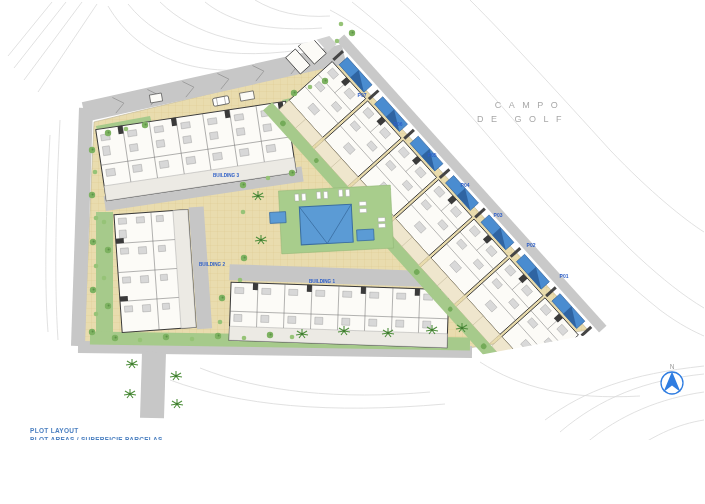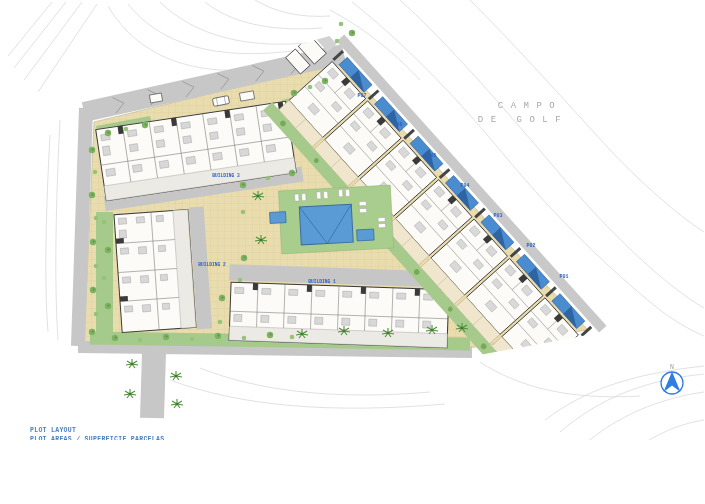--- a/index.html
+++ b/index.html
@@ -1,17 +1,17 @@
 <!DOCTYPE html>
 <html><head>
 <meta charset="utf-8">
 <style>
   html,body{margin:0;padding:0;background:#fff;}
   #canvas{position:relative;width:705px;height:440px;background:#ffffff;overflow:hidden;
-          font-family:Liberation Mono, monospace;}
+          font-family:Liberation Sans, sans-serif;}
   #plan-svg{position:absolute;left:0;top:0;}
   .legend{position:absolute;left:0;top:0;width:705px;height:504px;pointer-events:none;}
   .lg-title{position:absolute;left:30px;top:427px;font-size:6.5px;font-weight:bold;color:#4a7fc0;letter-spacing:.3px;}
   .lg-sub{position:absolute;left:30px;top:436px;font-size:6.5px;font-weight:bold;color:#4a7fc0;letter-spacing:.3px;}
   .lg-row{position:absolute;display:flex;align-items:flex-end;font-size:4.4px;color:#555;}
   .lg-row .lead{flex:1;border-bottom:1px dotted #999;margin:0 1px 1px 1px;}
   .disclaimer{position:absolute;left:30px;top:485px;width:648px;font-size:4.4px;line-height:1.5;color:#8a8a8a;}
 </style>
 </head>
 <body>

